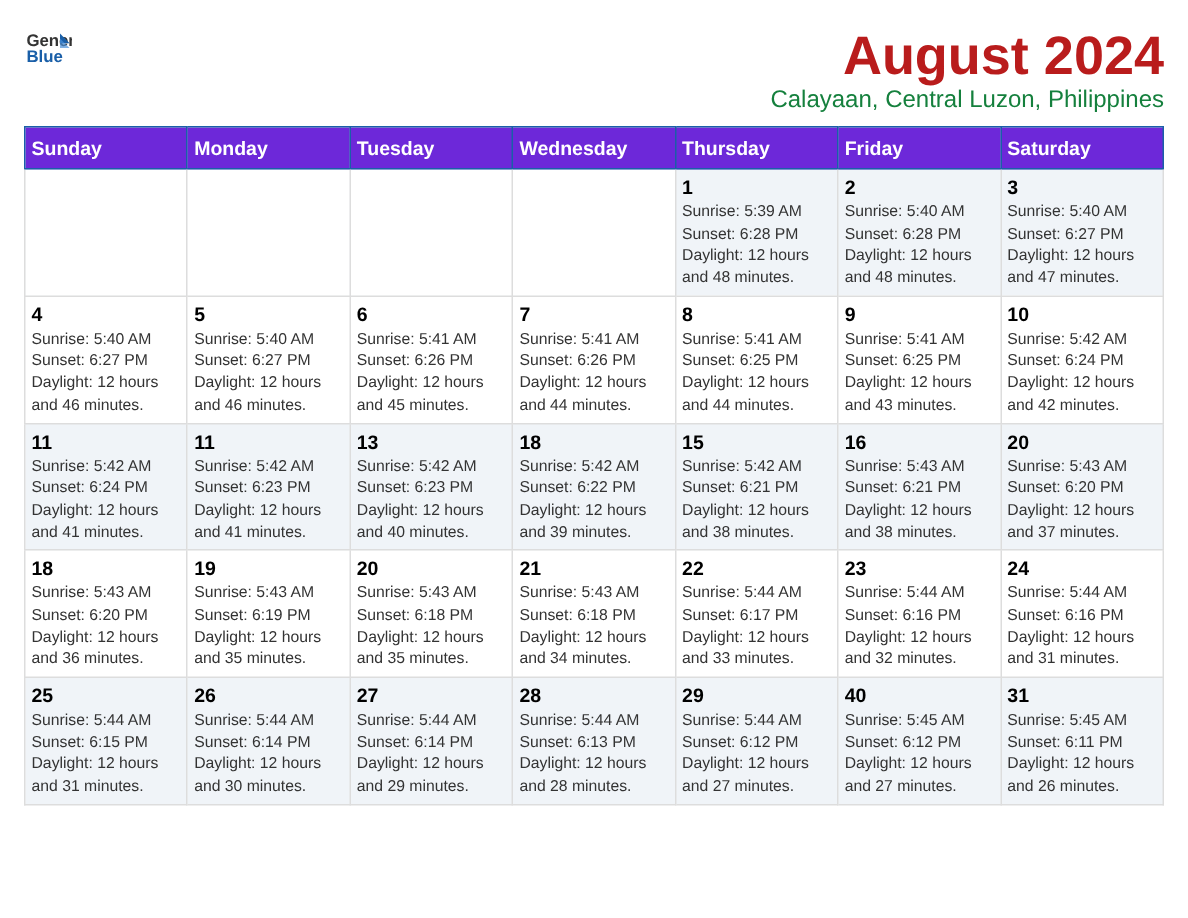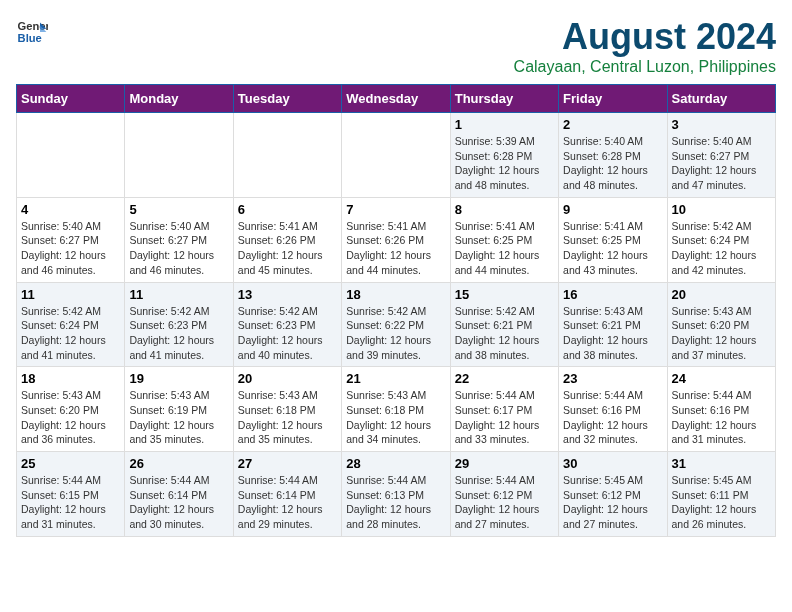--- a/index.html
+++ b/index.html
@@ -24,33 +24,33 @@
     .logo-icon {
       width: 32px;
       height: 32px;
     }
     .title-area {
       text-align: right;
     }
     .main-title {
       font-size: 36px;
       font-weight: bold;
-      color: #0c4a6e;
+      color: #b91c1c;
     }
     .subtitle {
       font-size: 16px;
       color: #15803d;
     }
     table {
       width: 100%;
       border-collapse: collapse;
       font-size: 11px;
     }
     thead tr {
-      background-color: #701a75;
+      background-color: #6d28d9;
       color: #fff;
       margin-top: 13px;
     }
     thead th {
       padding: 6px 4px;
       text-align: left;
       font-size: 13px;
       font-weight: bold;
       border: 1px solid #1a5fa8;
     }
@@ -325,21 +325,21 @@
 and 28 minutes.</div>
         </td>
         <td>
           <span class="day-number">29</span>
           <div class="day-info" style="white-space: pre-line;">Sunrise: 5:44 AM
 Sunset: 6:12 PM
 Daylight: 12 hours
 and 27 minutes.</div>
         </td>
         <td>
-          <span class="day-number">30</span>
+          <span class="day-number">40</span>
           <div class="day-info" style="white-space: pre-line;">Sunrise: 5:45 AM
 Sunset: 6:12 PM
 Daylight: 12 hours
 and 27 minutes.</div>
         </td>
         <td>
           <span class="day-number">31</span>
           <div class="day-info" style="white-space: pre-line;">Sunrise: 5:45 AM
 Sunset: 6:11 PM
 Daylight: 12 hours

